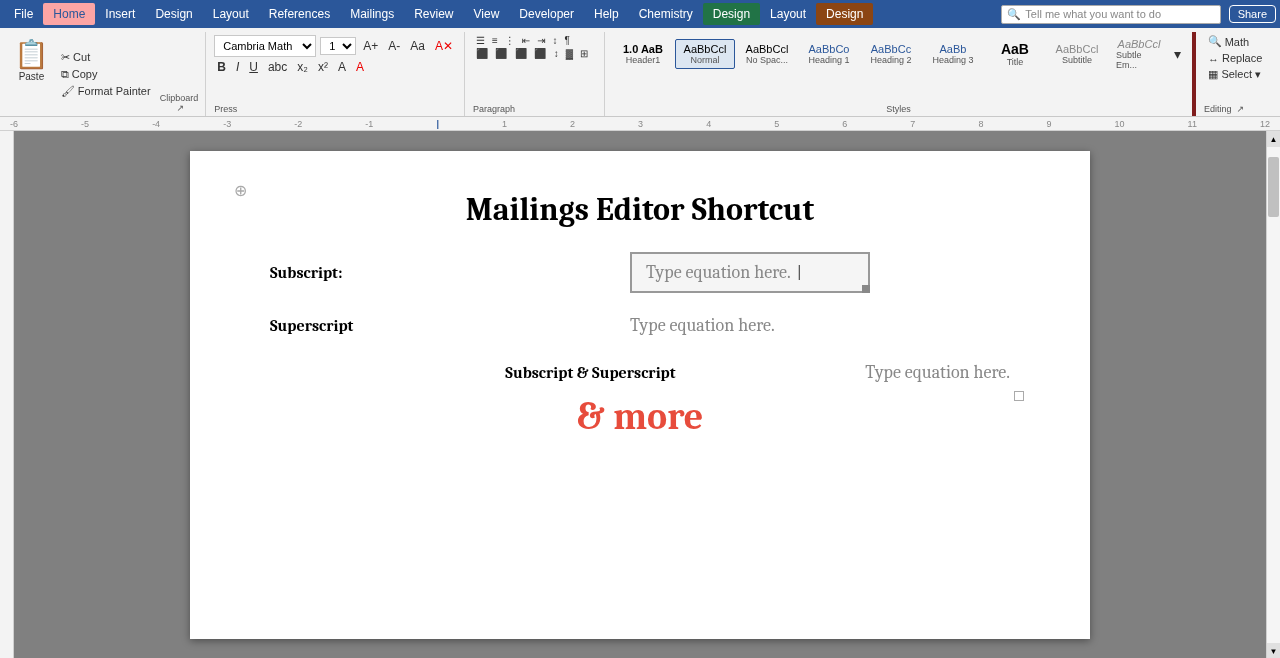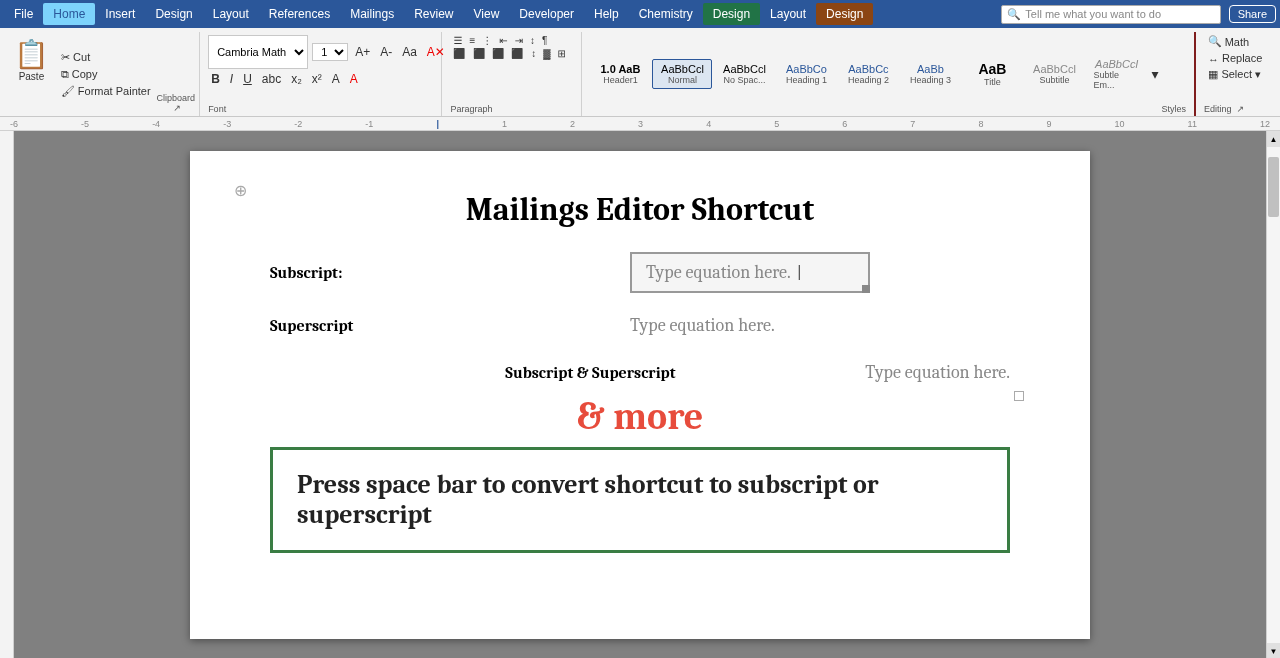--- a/index.html
+++ b/index.html
@@ -19,21 +19,21 @@
       background: #2b579a;
       padding: 0 4px;
     }
     .menu-bar-item {
       color: white;
       font-size: 12px;
       padding: 4px 10px;
       cursor: pointer;
       border-radius: 2px;
     }
-    .menu-bar-item.active { background: #7dd3fc; color: #2b579a; }
+    .menu-bar-item.active { background: #fca5a5; color: #2b579a; }
     .menu-bar-item.design-tab { background: #217346; color: white; }
     .menu-bar-item.design-tab2 { background: #8b4513; color: white; }
     .search-box {
       margin-left: auto;
       display: flex;
       align-items: center;
       background: white;
       border: 1px solid #aaa;
       border-radius: 2px;
       padding: 2px 6px;
@@ -90,21 +90,21 @@
     .font-row {
       display: flex;
       align-items: center;
       gap: 4px;
       padding: 1px 0;
     }
     .font-name-select {
       border: 1px solid #c8c8c8;
       background: white;
       font-size: 11px;
-      padding: 9px 4px;
+      padding: 3px 4px;
       width: 110px;
       cursor: pointer;
     }
     .font-size-select {
       border: 1px solid #c8c8c8;
       background: white;
       font-size: 11px;
       padding: 1px 4px;
       width: 36px;
       cursor: pointer;
@@ -128,24 +128,25 @@
       display: flex;
       flex-direction: column;
       padding: 2px 8px;
       border-right: 1px solid #d0d0d0;
       min-width: 140px;
     }
 
     
     .styles-group {
       display: flex;
-      flex-direction: row;
+      flex-direction: column;
       padding: 2px 8px;
-      border-right: 2px solid #7f1d1d;
+      border-right: 4px solid #7f1d1d;
       flex: 1;
+      align-items: center;
     }
     .styles-row {
       display: flex;
       align-items: center;
       gap: 2px;
       overflow: hidden;
     }
     .style-item {
       display: flex;
       flex-direction: column;
@@ -415,21 +416,21 @@
       <div class="font-row">
         <button class="font-btn bold">B</button>
         <button class="font-btn italic">I</button>
         <button class="font-btn underline">U</button>
         <button class="font-btn">abc</button>
         <button class="font-btn">x₂</button>
         <button class="font-btn">x²</button>
         <button class="font-btn" title="Highlight">A</button>
         <button class="font-btn" title="Font Color" style="color:#e00;">A</button>
       </div>
-      <div class="font-label">Font</div>
+      <div class="font-label">Press</div>
     </div>
 
     <div class="para-group">
       <div class="ribbon-small-row">
         <button class="small-btn">☰</button>
         <button class="small-btn">≡</button>
         <button class="small-btn">⋮</button>
         <button class="small-btn">⇤</button>
         <button class="small-btn">⇥</button>
         <button class="small-btn">↕</button>
@@ -563,23 +564,20 @@
       <div class="content-row" style="margin-bottom:8px;justify-content:flex-end;">
         <div class="content-label">Subscript &amp; Superscript</div>
         <div style="padding: 4px 0;position:relative;">
           <span class="equation-text">Type equation here.</span>
           <div style="position:absolute;bottom:-14px;right:-14px;width:10px;height:10px;border:1px solid #aaa;background:white;"></div>
         </div>
       </div>
 
       <div class="more-text">&amp; more</div>
 
-      <div class="info-box">
-        <span class="info-text">Press space bar to convert shortcut to subscript or superscript</span>
-      </div>
 
     </div>
   </div>
 
   <div class="right-scrollbar">
     <div class="scroll-btn">▲</div>
     <div class="scroll-track">
       <div class="scroll-thumb"></div>
     </div>
     <div class="scroll-btn">▼</div>

